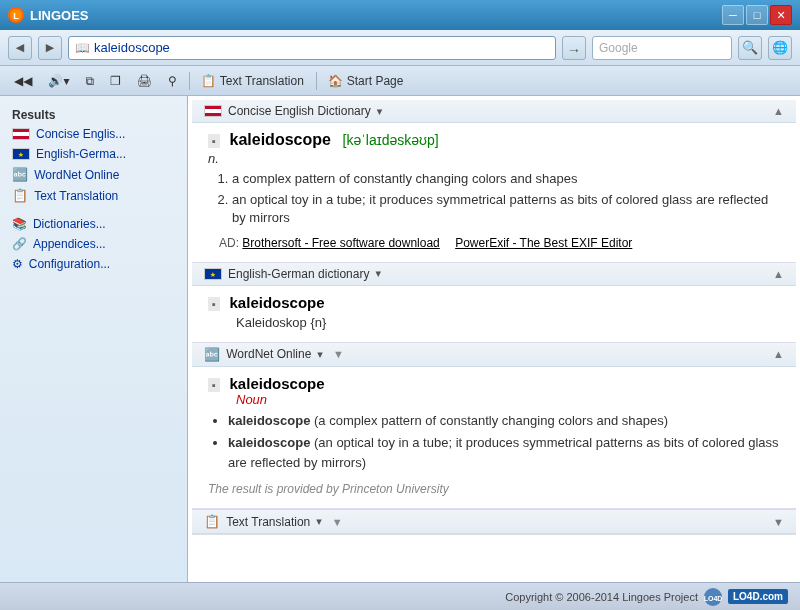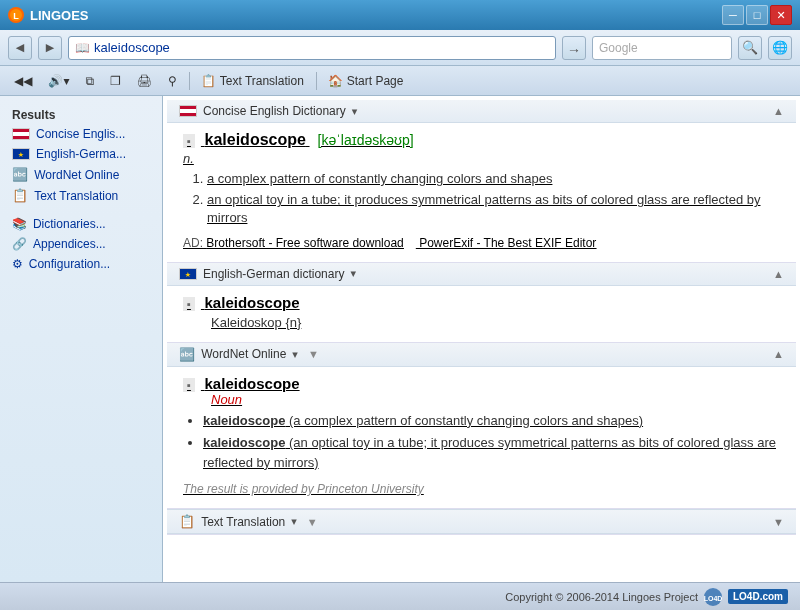--- a/index.html
+++ b/index.html
@@ -55,21 +55,21 @@
     .toolbar-sep { width: 1px; height: 18px; background: #a0b0c0; margin: 0 2px; }
 
     
     .main-layout {
       display: flex;
       height: calc(610px - 30px - 36px - 30px - 28px);
     }
 
     
     .sidebar {
-      width: 163px;
+      width: 188px;
       background: linear-gradient(to bottom, #e8f0f8, #d8e8f4);
       border-right: 1px solid #a0b8cc;
       padding: 8px 0;
       overflow-y: auto;
     }
     .sidebar-section-title { font-weight: bold; color: #333; padding: 4px 12px 2px; font-size: 12px; }
     .sidebar-item { display: flex; align-items: center; padding: 3px 12px; cursor: pointer; gap: 6px; font-size: 12px; color: #003399; }
     .sidebar-flag { width: 18px; height: 12px; display: inline-block; }
     .flag-us { background: linear-gradient(to bottom, #bf0a30 33%, white 33%, white 66%, #bf0a30 66%); border: 1px solid #ccc; position: relative; }
     .flag-eu { background: #003399; border: 1px solid #ccc; color: #fc0; font-size: 7px; text-align: center; line-height: 12px; }
@@ -92,21 +92,21 @@
       display: flex;
       align-items: center;
       justify-content: space-between;
       border-bottom: 1px solid #d0dce8;
       cursor: pointer;
     }
     .dict-header-left { display: flex; align-items: center; gap: 6px; font-size: 12px; color: #333; }
     .dict-header-dropdown { font-size: 11px; color: #555; }
     .dict-collapse { font-size: 11px; color: #777; }
 
-    .dict-body { padding: 8px 16px 12px; text-decoration: underline; }
+    .dict-body { padding: 8px 16px 12px; }
     .entry-word { font-weight: bold; font-size: 16px; color: #000; }
     .entry-phonetic { color: #008000; font-size: 14px; margin-left: 8px; }
     .entry-pos { font-style: italic; color: #333; margin: 2px 0 4px; }
     .entry-list { list-style: decimal; padding-left: 24px; margin: 4px 0; }
     .entry-list li { margin: 3px 0; line-height: 1.4; color: #333; font-size: 13px; }
     .entry-ads { margin-top: 8px; font-size: 12px; }
     .ad-link { color: #000000; text-decoration: underline; cursor: pointer; margin-right: 12px; }
 
     .entry-word-de { font-weight: bold; font-size: 15px; color: #000; }
     .entry-translation { color: #333; font-size: 13px; margin-top: 4px; }
@@ -257,21 +257,21 @@
             <span style="background:#e8e8e8;padding:1px 4px;margin-right:6px;font-size:11px;color:#666;">▪</span>
             <span class="entry-word">kaleidoscope</span>
             <span class="entry-phonetic">[kəˈlaɪdəskəʊp]</span>
           </div>
           <div class="entry-pos">n.</div>
           <ol class="entry-list">
             <li>a complex pattern of constantly changing colors and shapes</li>
             <li>an optical toy in a tube; it produces symmetrical patterns as bits of colored glass are reflected by mirrors</li>
           </ol>
           <div class="entry-ads">
-            <span style="color:#555;">AD:</span>
+            <span style="color:#555;margin-left:11px;">AD:</span>
             <span class="ad-link">Brothersoft - Free software download</span>
             <span class="ad-link">PowerExif - The Best EXIF Editor</span>
           </div>
         </div>
       </div>
 
       <div class="dict-section">
         <div class="dict-header">
           <div class="dict-header-left">
             <span class="sidebar-flag flag-eu" style="width:18px;height:12px;font-size:7px;line-height:12px;text-align:center;">★</span>

